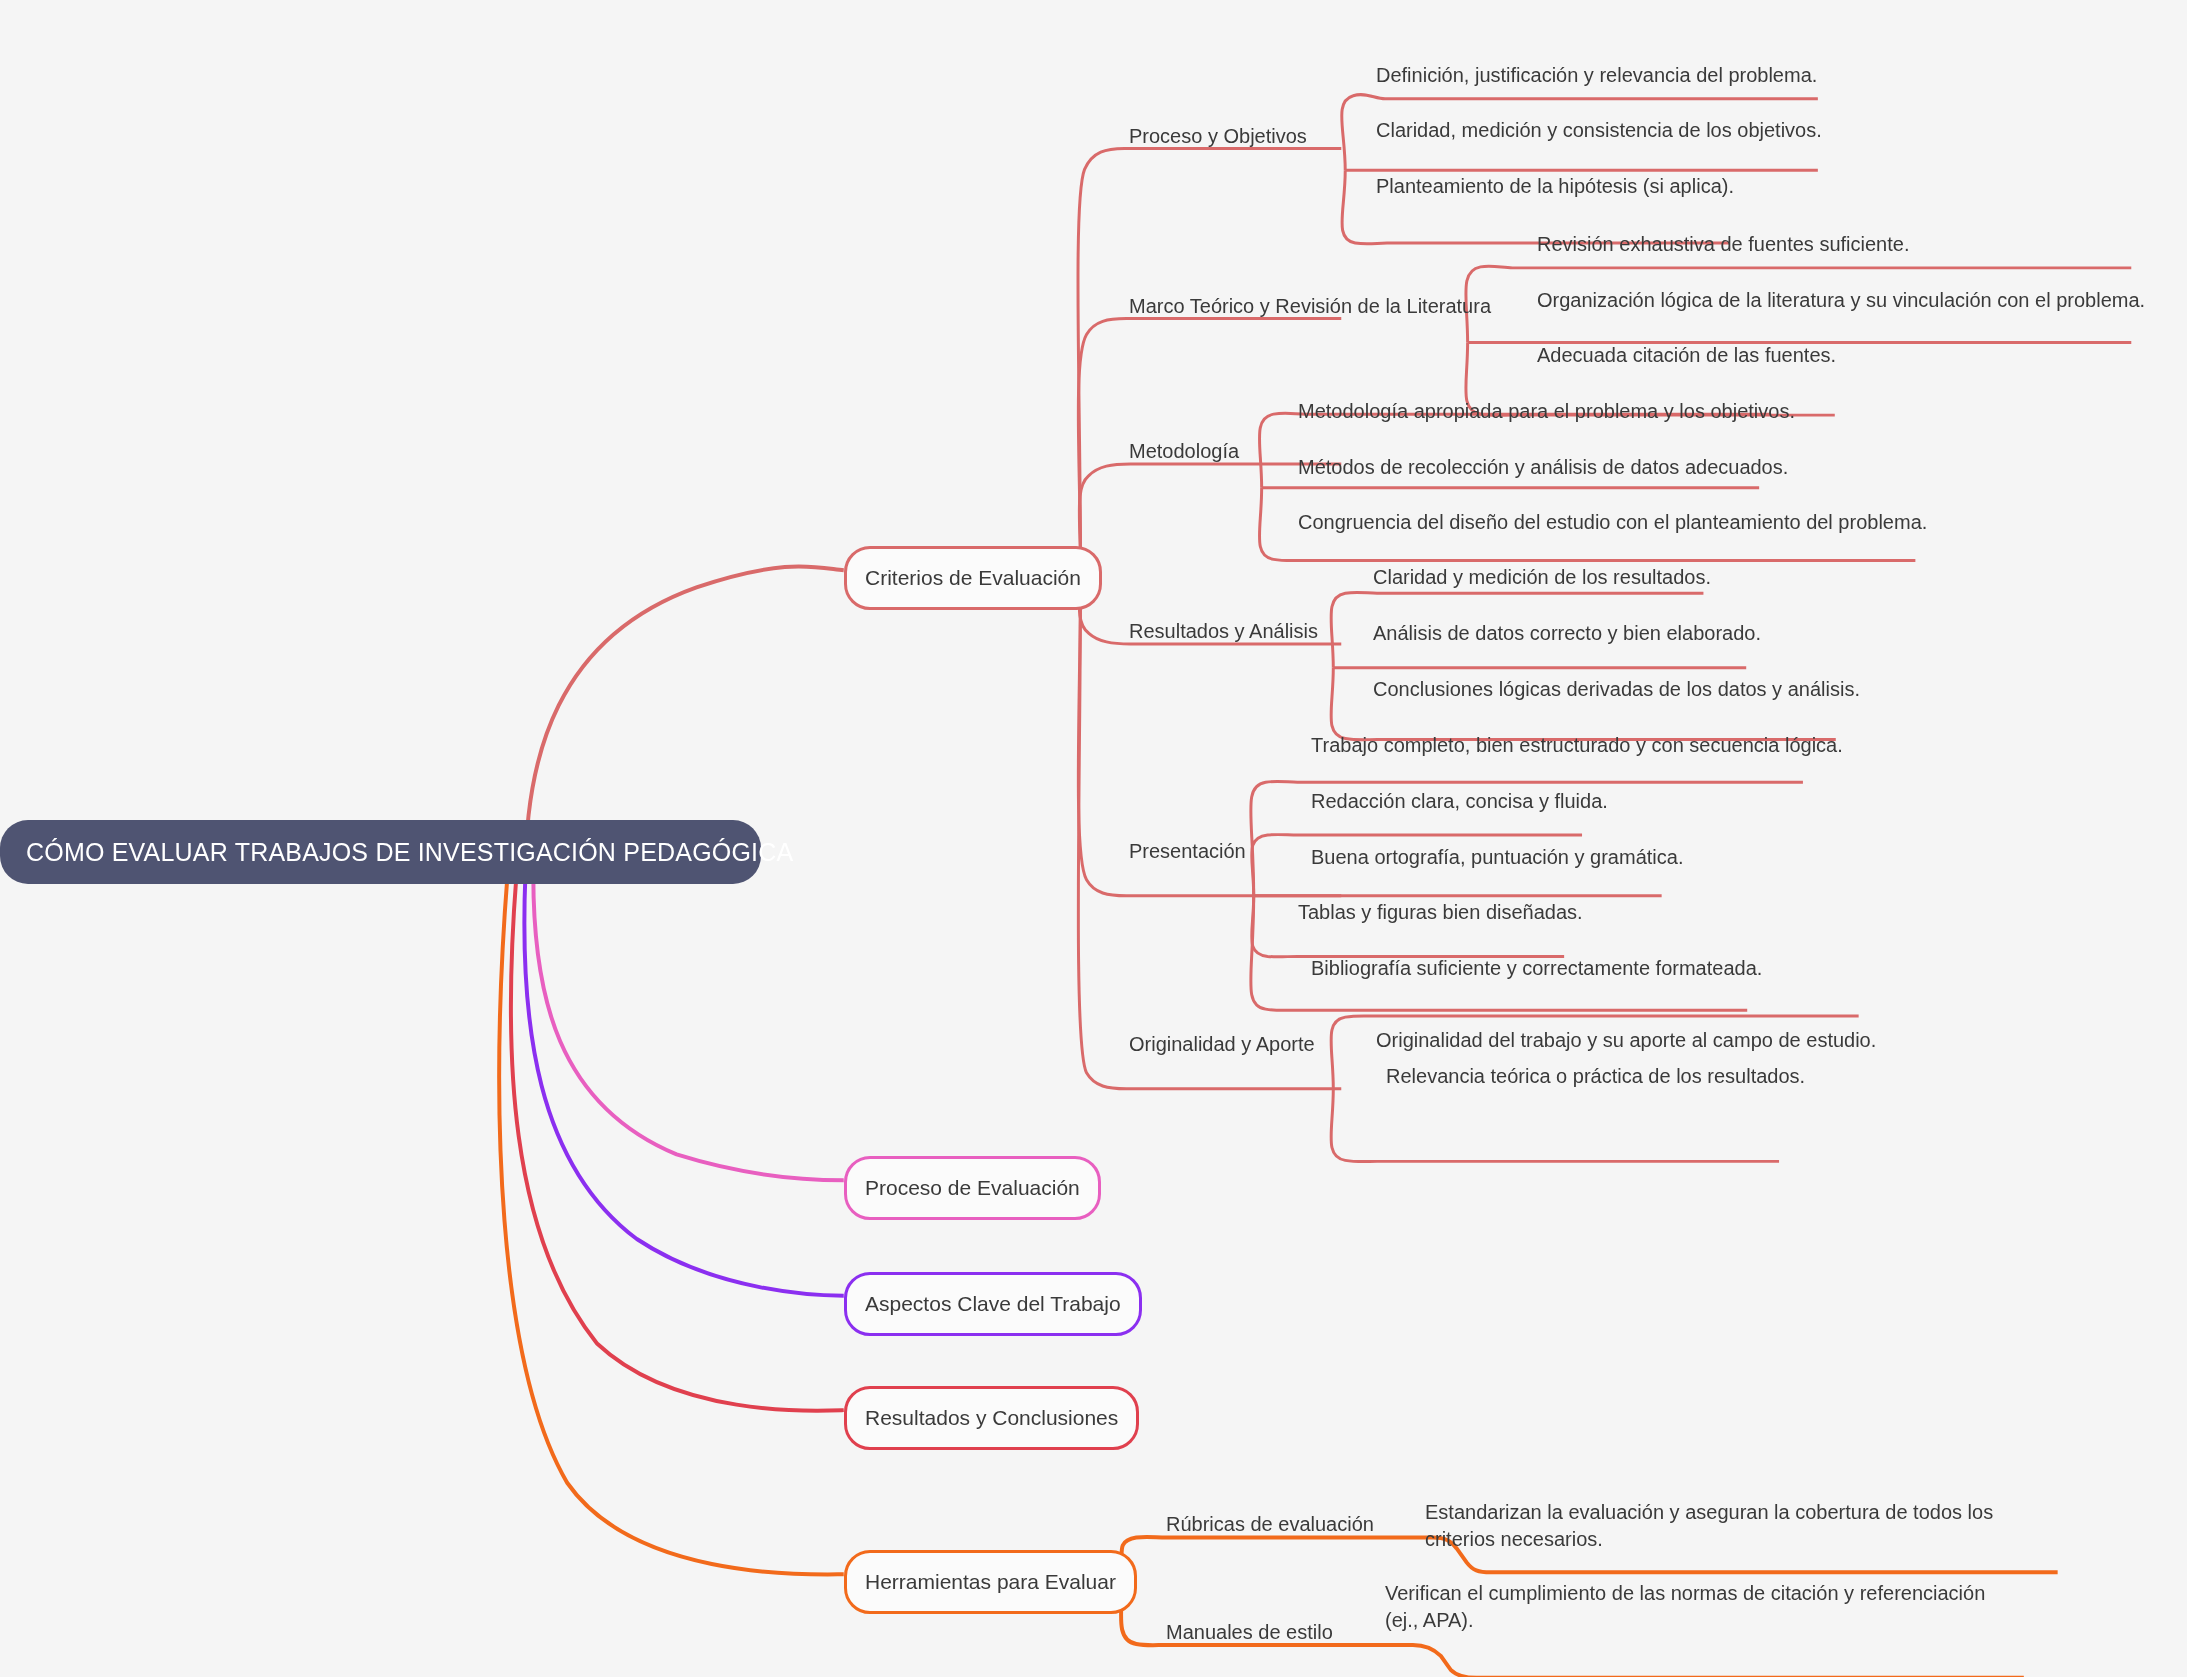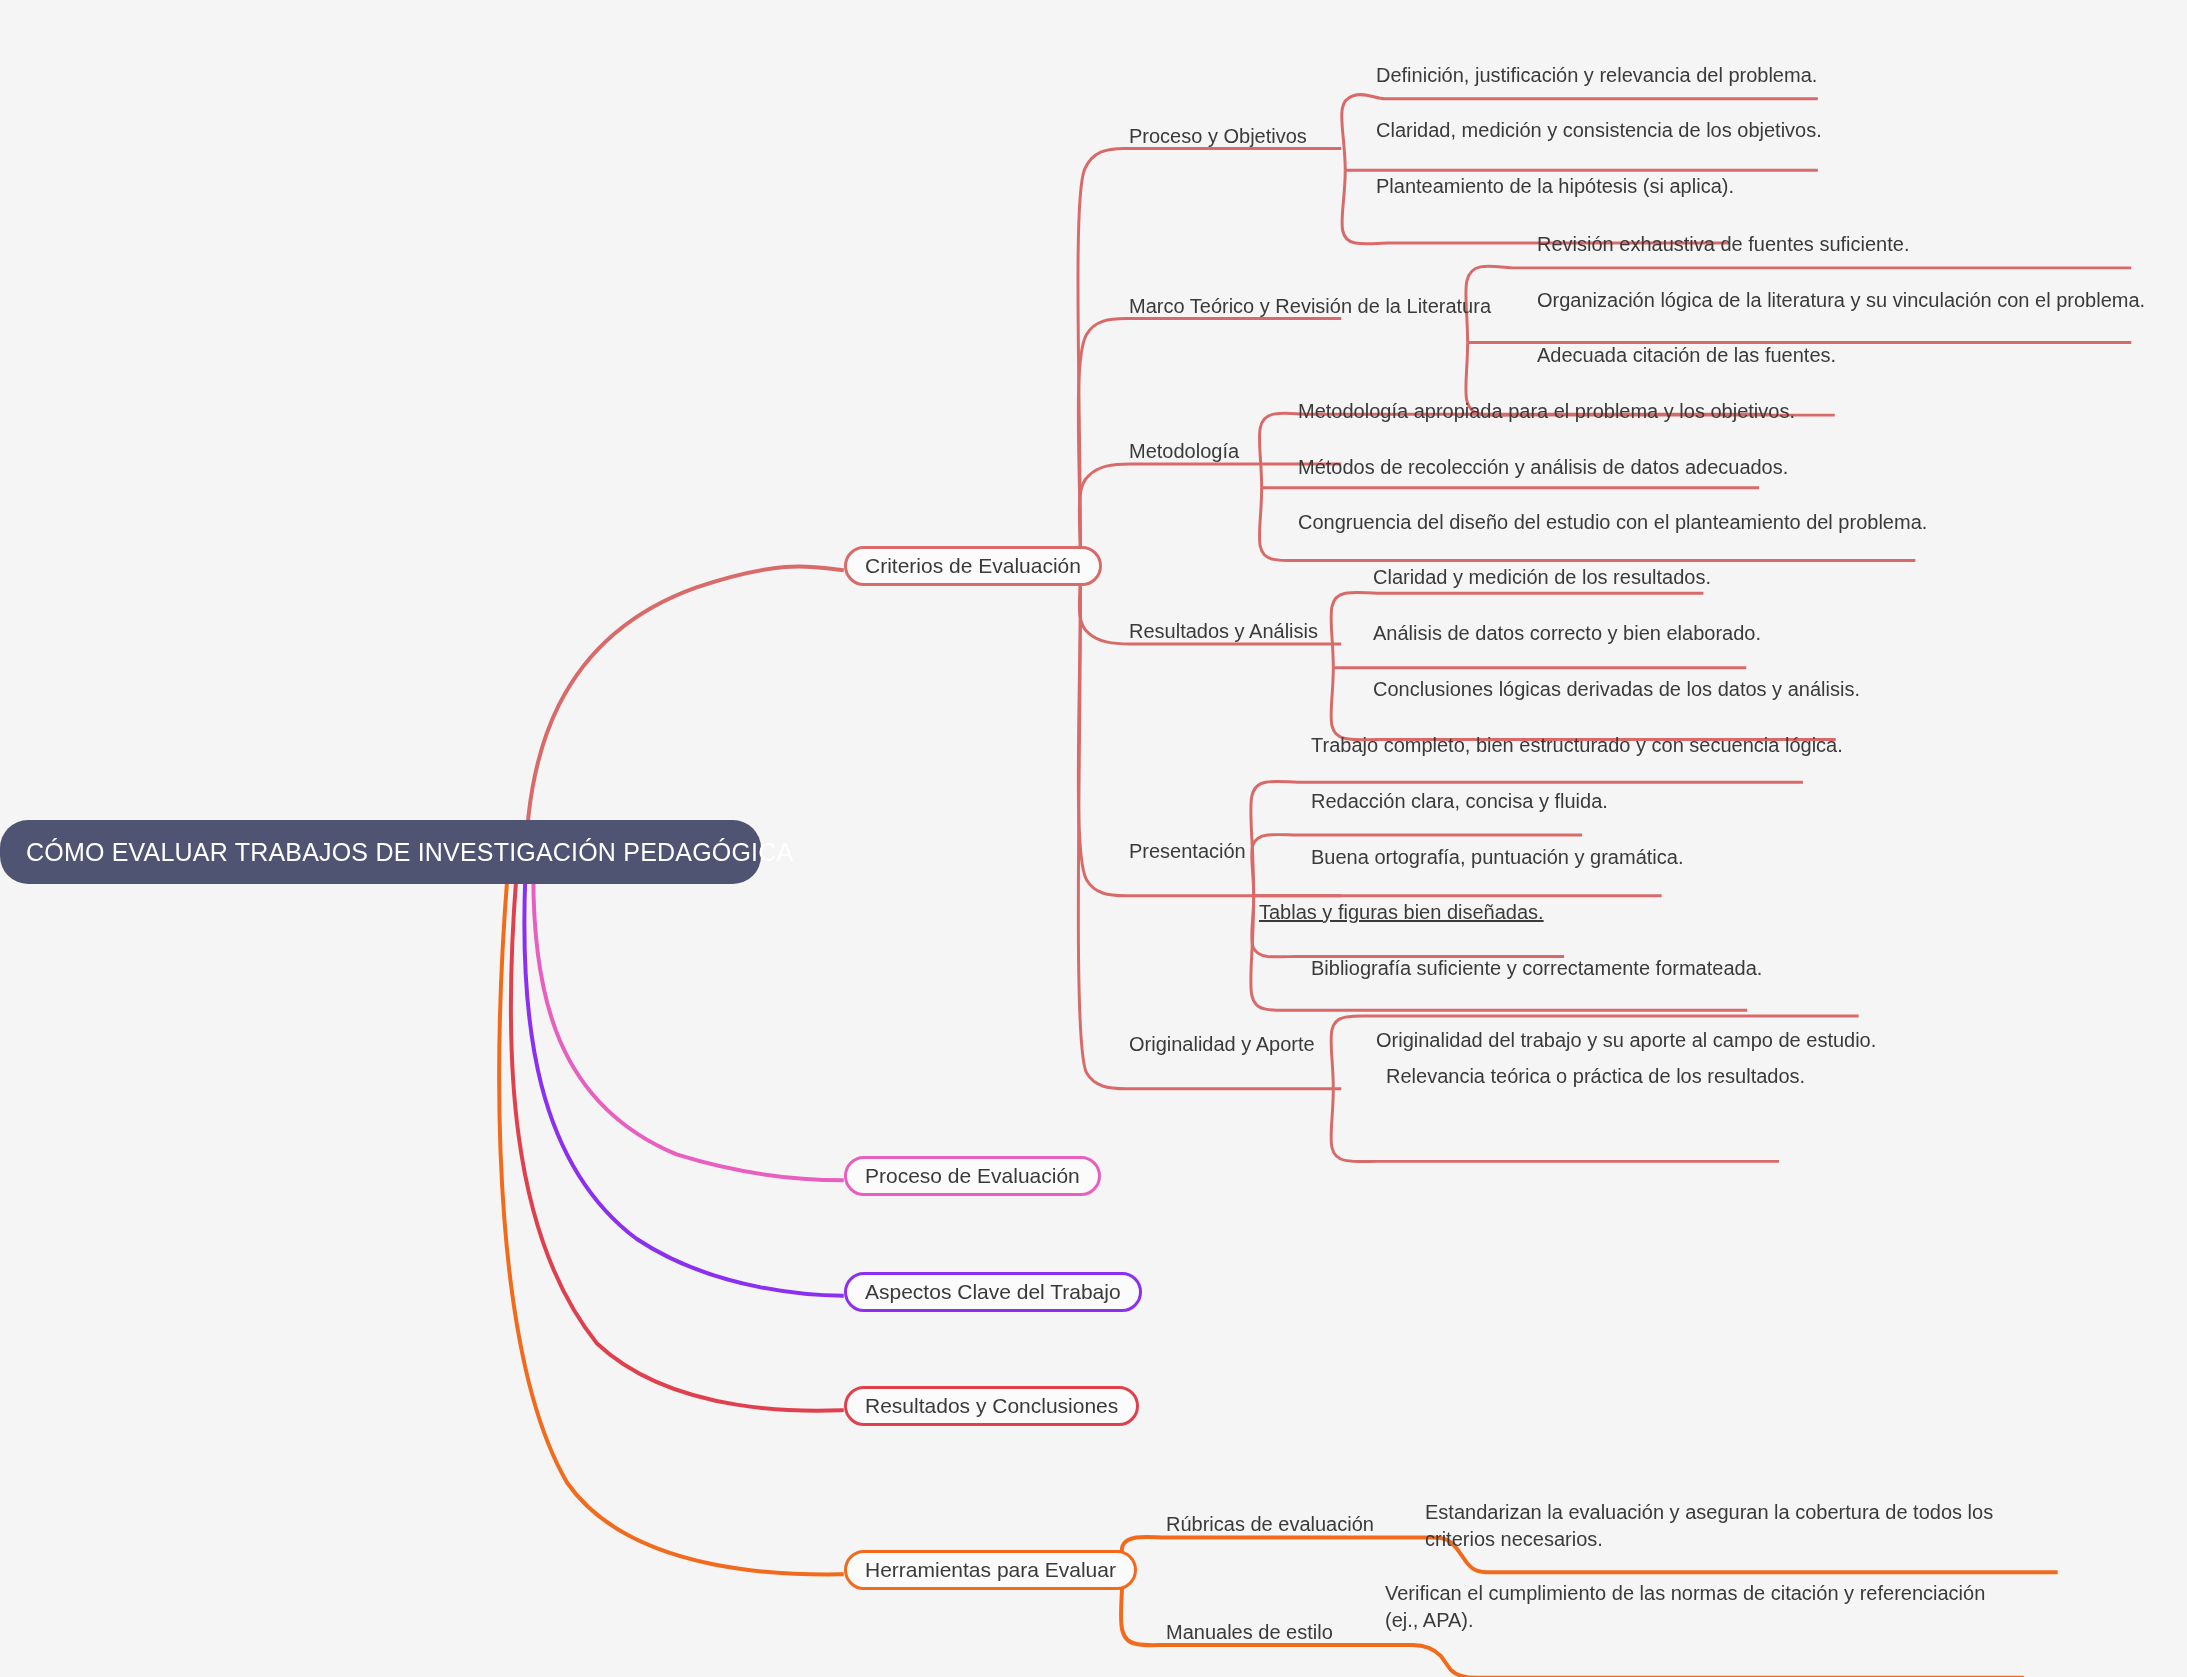--- a/index.html
+++ b/index.html
@@ -43,21 +43,21 @@
     letter-spacing: 0.2px;
     white-space: nowrap;
   }
 
   
   .pill {
     position: absolute;
     background: #fbfbfb;
     border: 3px solid #d96a6a;
     border-radius: 26px;
-    height: 40px;
+    height: 64px;
     display: flex;
     align-items: center;
     justify-content: center;
     box-sizing: border-box;
     padding: 0 18px;
   }
   .pill .pill-label {
     color: #3a3a3a;
     font-size: 21px;
     white-space: nowrap;
@@ -182,21 +182,21 @@
   <div class="txt" style="left:1298px; top:454px;">Métodos de recolección y análisis de datos adecuados.</div>
   <div class="txt" style="left:1298px; top:509px;">Congruencia del diseño del estudio con el planteamiento del problema.</div>
 
   <div class="txt" style="left:1373px; top:564px;">Claridad y medición de los resultados.</div>
   <div class="txt" style="left:1373px; top:620px;">Análisis de datos correcto y bien elaborado.</div>
   <div class="txt" style="left:1373px; top:676px;">Conclusiones lógicas derivadas de los datos y análisis.</div>
 
   <div class="txt" style="left:1311px; top:732px;">Trabajo completo, bien estructurado y con secuencia lógica.</div>
   <div class="txt" style="left:1311px; top:788px;">Redacción clara, concisa y fluida.</div>
   <div class="txt" style="left:1311px; top:844px;">Buena ortografía, puntuación y gramática.</div>
-  <div class="txt" style="left:1259px; top:899px;text-decoration:underline;">Tablas y figuras bien diseñadas.</div>
+  <div class="txt" style="left:1298px; top:899px;">Tablas y figuras bien diseñadas.</div>
   <div class="txt" style="left:1311px; top:955px;">Bibliografía suficiente y correctamente formateada.</div>
 
   <div class="txt" style="left:1376px; top:1007px;margin-top:20px;">Originalidad del trabajo y su aporte al campo de estudio.</div>
   <div class="txt" style="left:1376px; top:1063px;margin-left:10px;">Relevancia teórica o práctica de los resultados.</div>
 
   <div class="txt" style="left:1166px; top:1511px;">Rúbricas de evaluación</div>
 
   <div class="txt wrap" style="left:1425px; top:1499px; width:625px;">Estandarizan la evaluación y aseguran la cobertura de todos los criterios necesarios.</div>
 
   <div class="txt" style="left:1166px; top:1619px;">Manuales de estilo</div>

